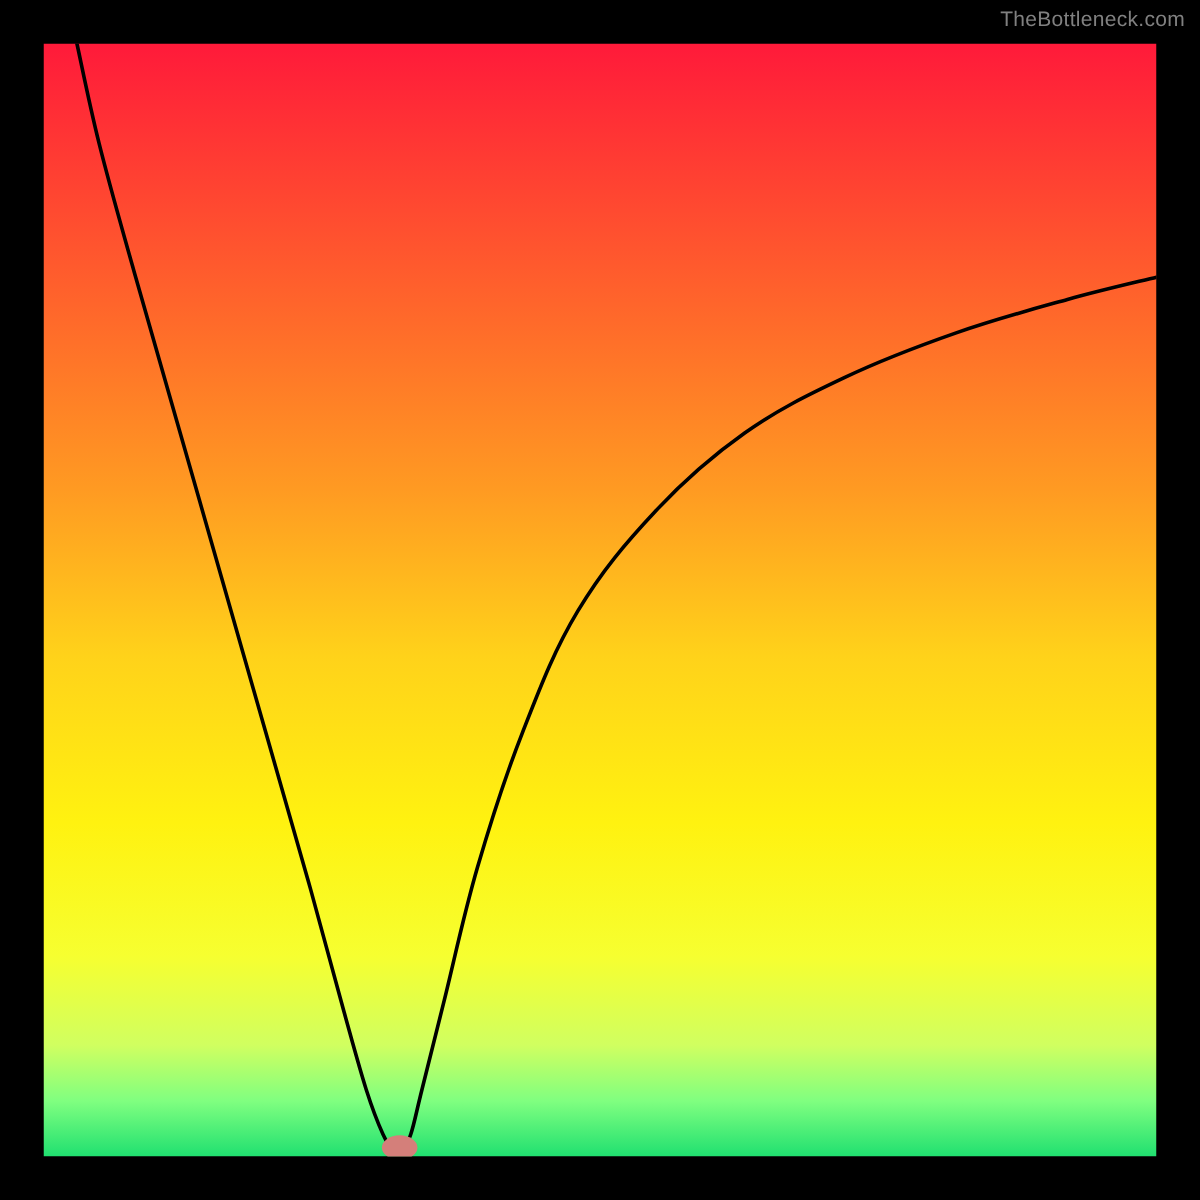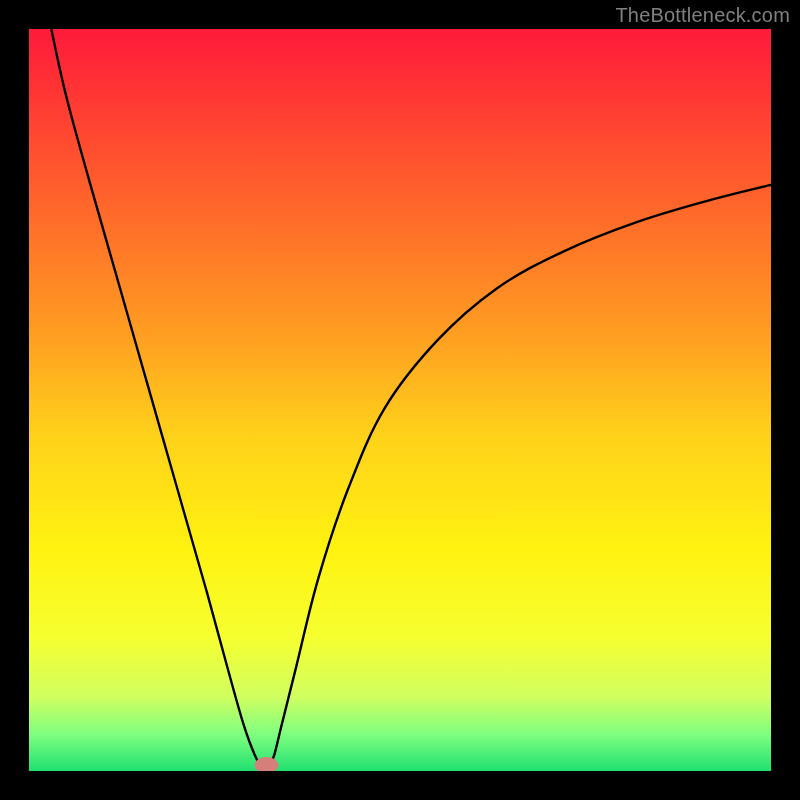--- a/index.html
+++ b/index.html
@@ -17,21 +17,21 @@
     top: 29px;
     width: 742px;
     height: 742px;
     background: #000;
   }
   .watermark {
     position: absolute;
     top: 4px;
     right: 10px;
     color: #808080;
-    font-size: 20px;
+    font-size: 14px;
     font-weight: 500;
     letter-spacing: 0.2px;
     z-index: 5;
     font-family: Arial, Helvetica, sans-serif;
   }
   svg {
     display: block;
   }
 </style>
 </head>

